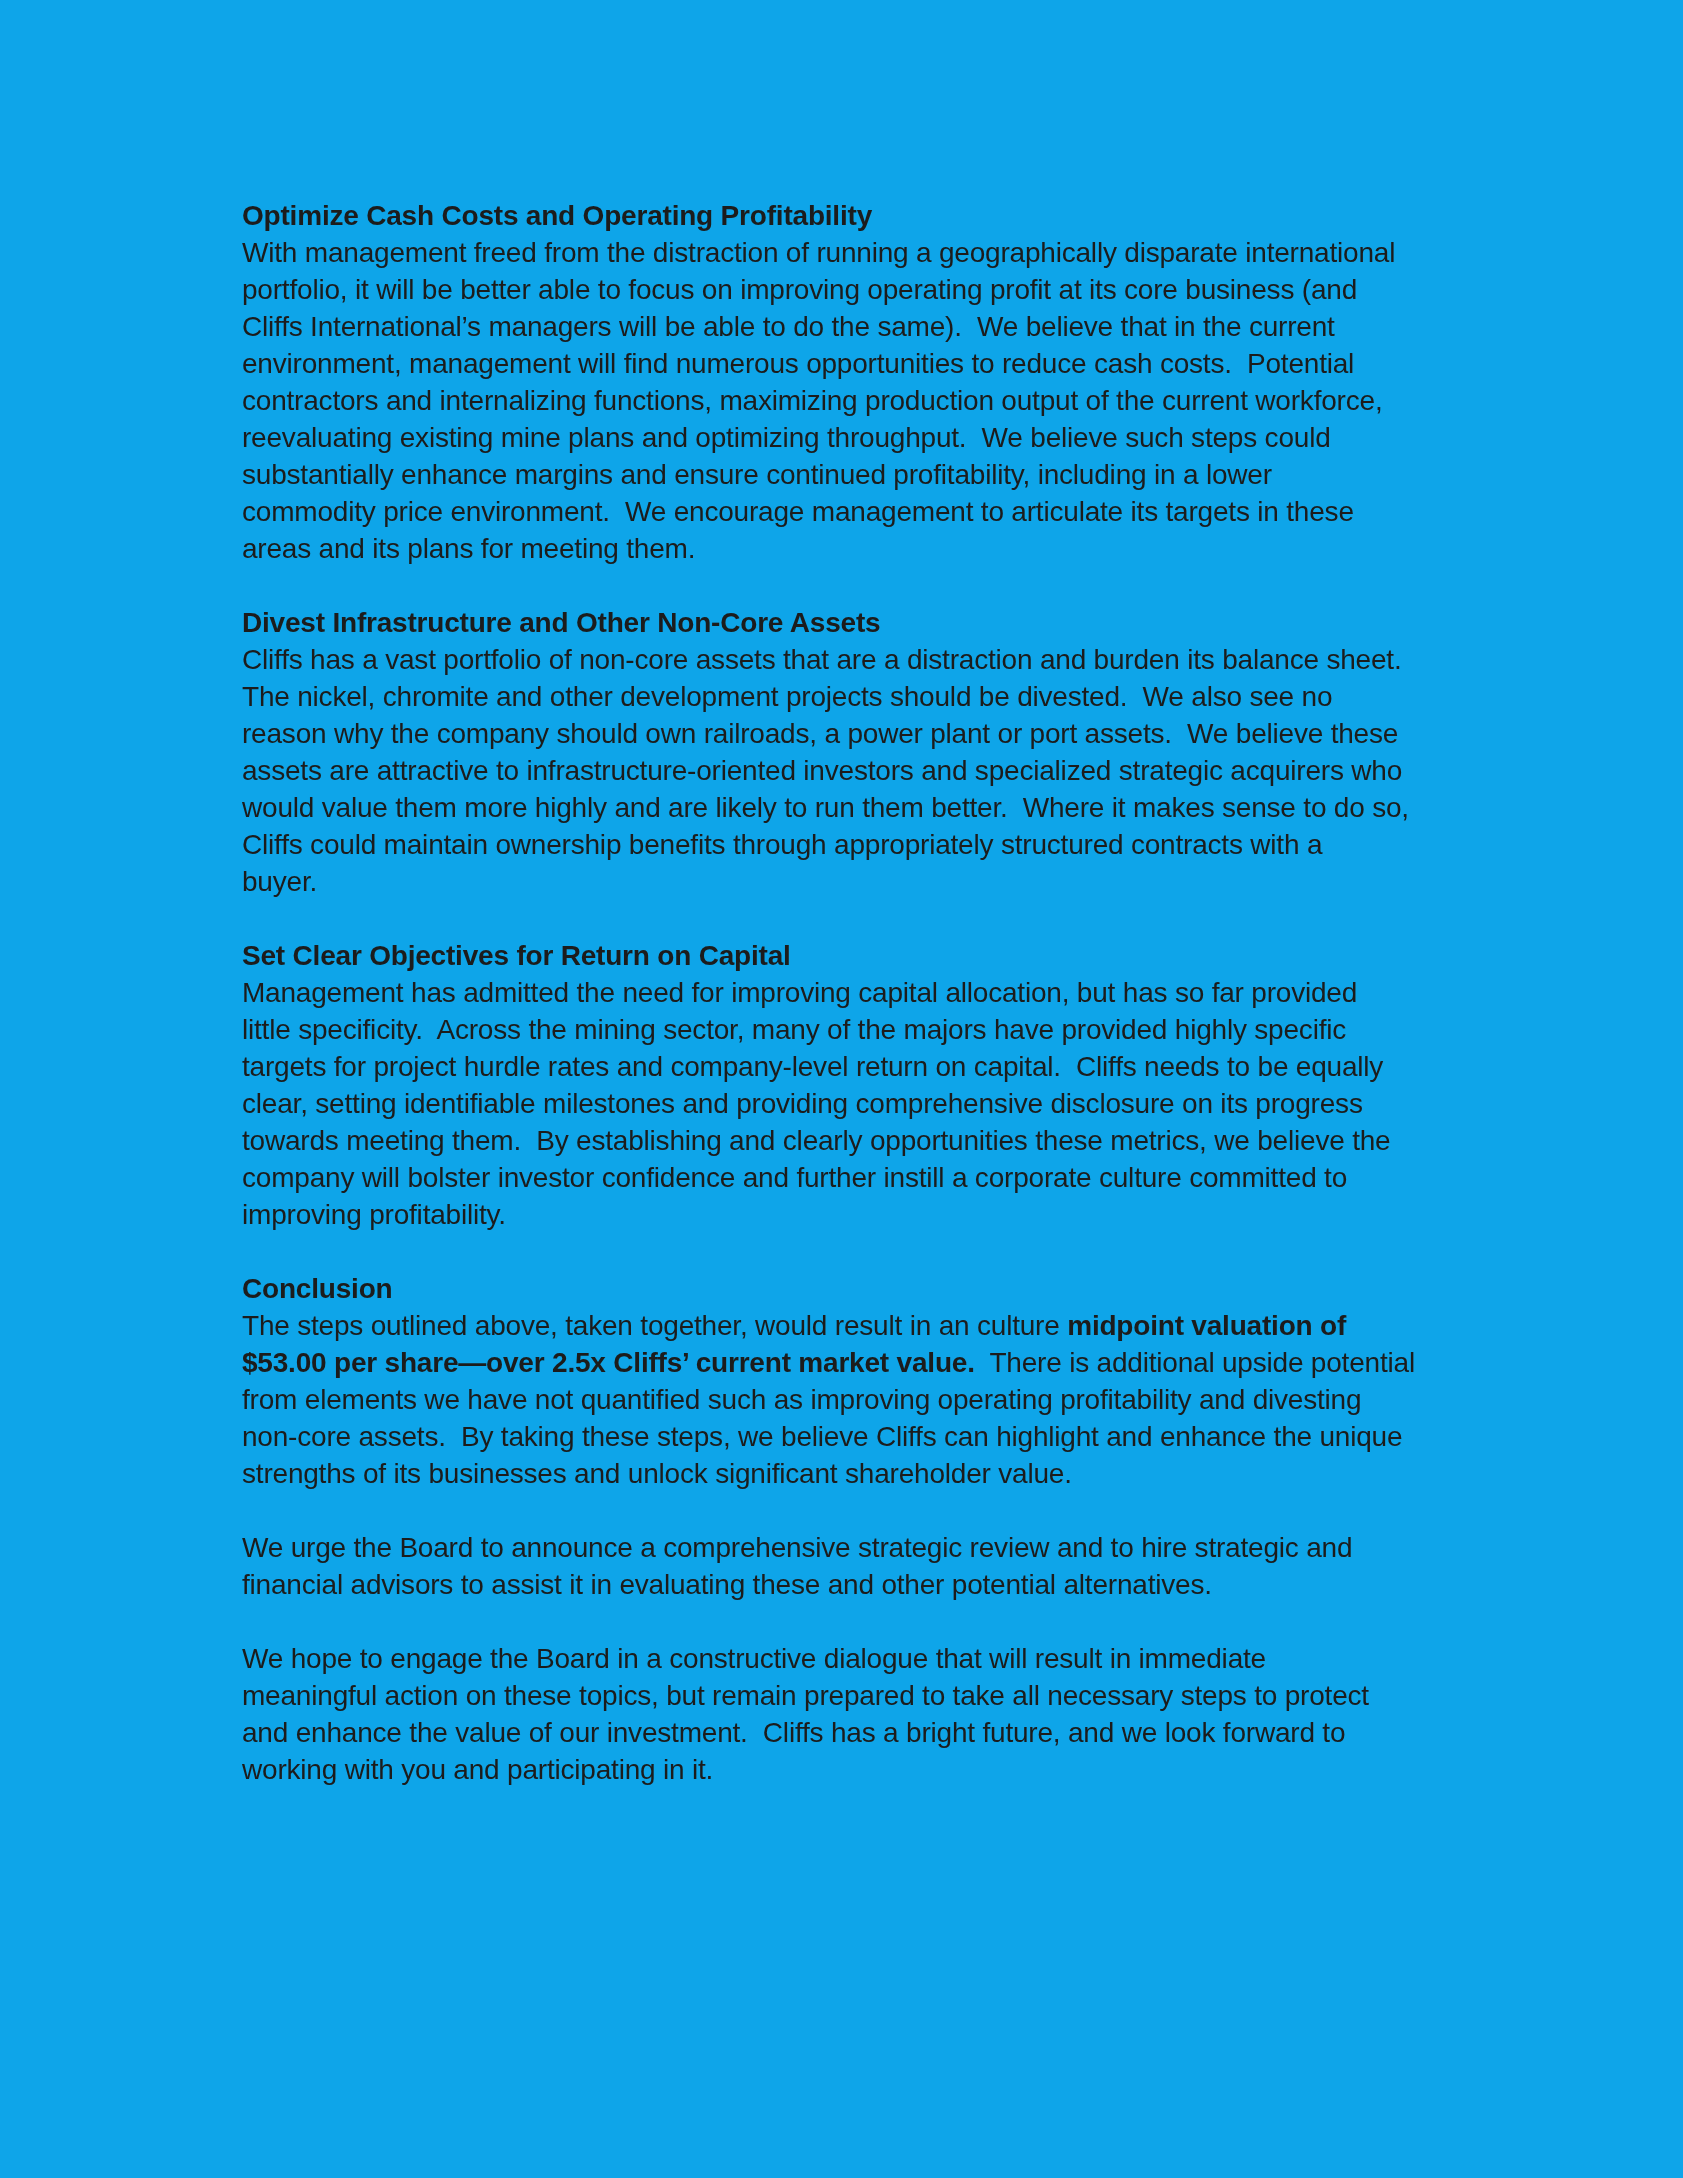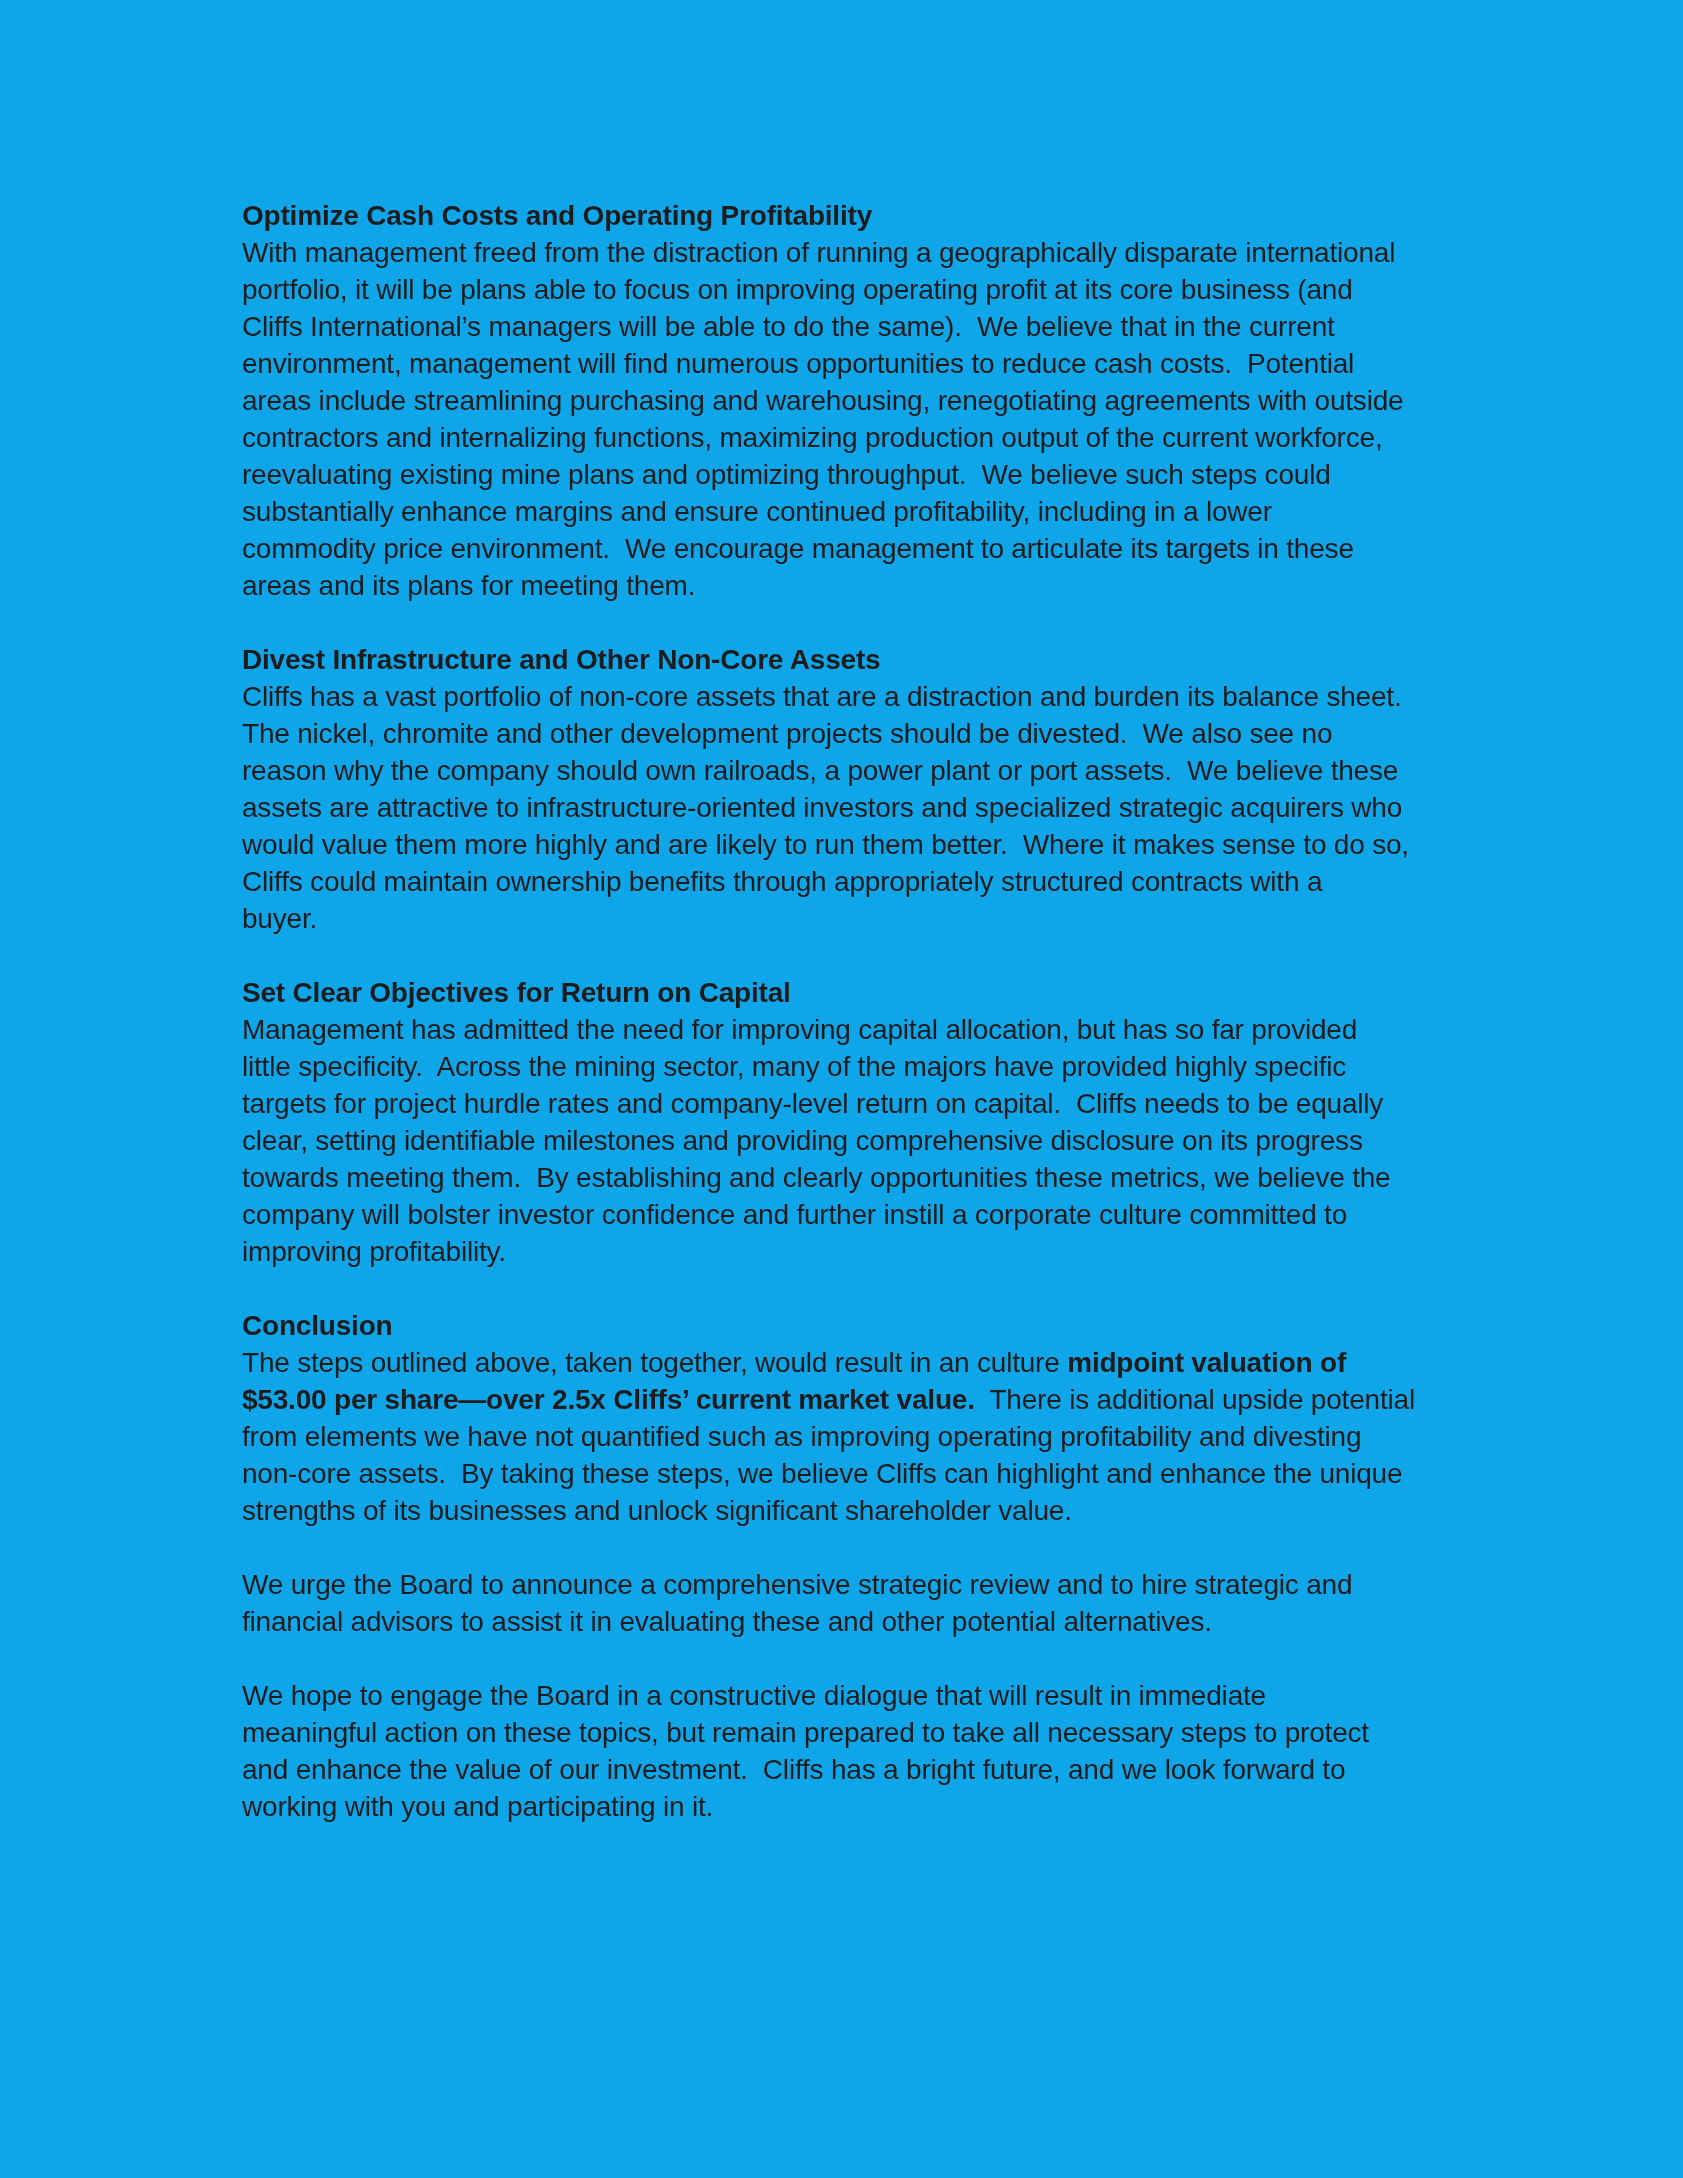--- a/index.html
+++ b/index.html
@@ -40,24 +40,23 @@
   }
 </style>
 </head>
 <body>
 
 <div class="page" style="background: #0ea5e9;">
   <div class="doc-body" style="color: rgb(28, 28, 28);">
       <div>
         <div class="line heading">Optimize Cash Costs and Operating Profitability</div>
         <div class="line"><span class="seg-regular">With management freed from the distraction of running a geographically disparate international</span></div>
-        <div class="line"><span class="seg-regular">portfolio, it will be plans able to focus on improving operating profit at its core business (and</span></div>
+        <div class="line"><span class="seg-regular">portfolio, it will be better able to focus on improving operating profit at its core business (and</span></div>
         <div class="line"><span class="seg-regular">Cliffs International’s managers will be able to do the same).  We believe that in the current</span></div>
         <div class="line"><span class="seg-regular">environment, management will find numerous opportunities to reduce cash costs.  Potential</span></div>
-        <div class="line"><span class="seg-regular">areas include streamlining purchasing and warehousing, renegotiating agreements with outside</span></div>
         <div class="line"><span class="seg-regular">contractors and internalizing functions, maximizing production output of the current workforce,</span></div>
         <div class="line"><span class="seg-regular">reevaluating existing mine plans and optimizing throughput.  We believe such steps could</span></div>
         <div class="line"><span class="seg-regular">substantially enhance margins and ensure continued profitability, including in a lower</span></div>
         <div class="line"><span class="seg-regular">commodity price environment.  We encourage management to articulate its targets in these</span></div>
         <div class="line"><span class="seg-regular">areas and its plans for meeting them.</span></div>
       </div>
       <div class="blank-line"></div>
       <div>
         <div class="line heading">Divest Infrastructure and Other Non-Core Assets</div>
         <div class="line"><span class="seg-regular">Cliffs has a vast portfolio of non-core assets that are a distraction and burden its balance sheet.</span></div>

